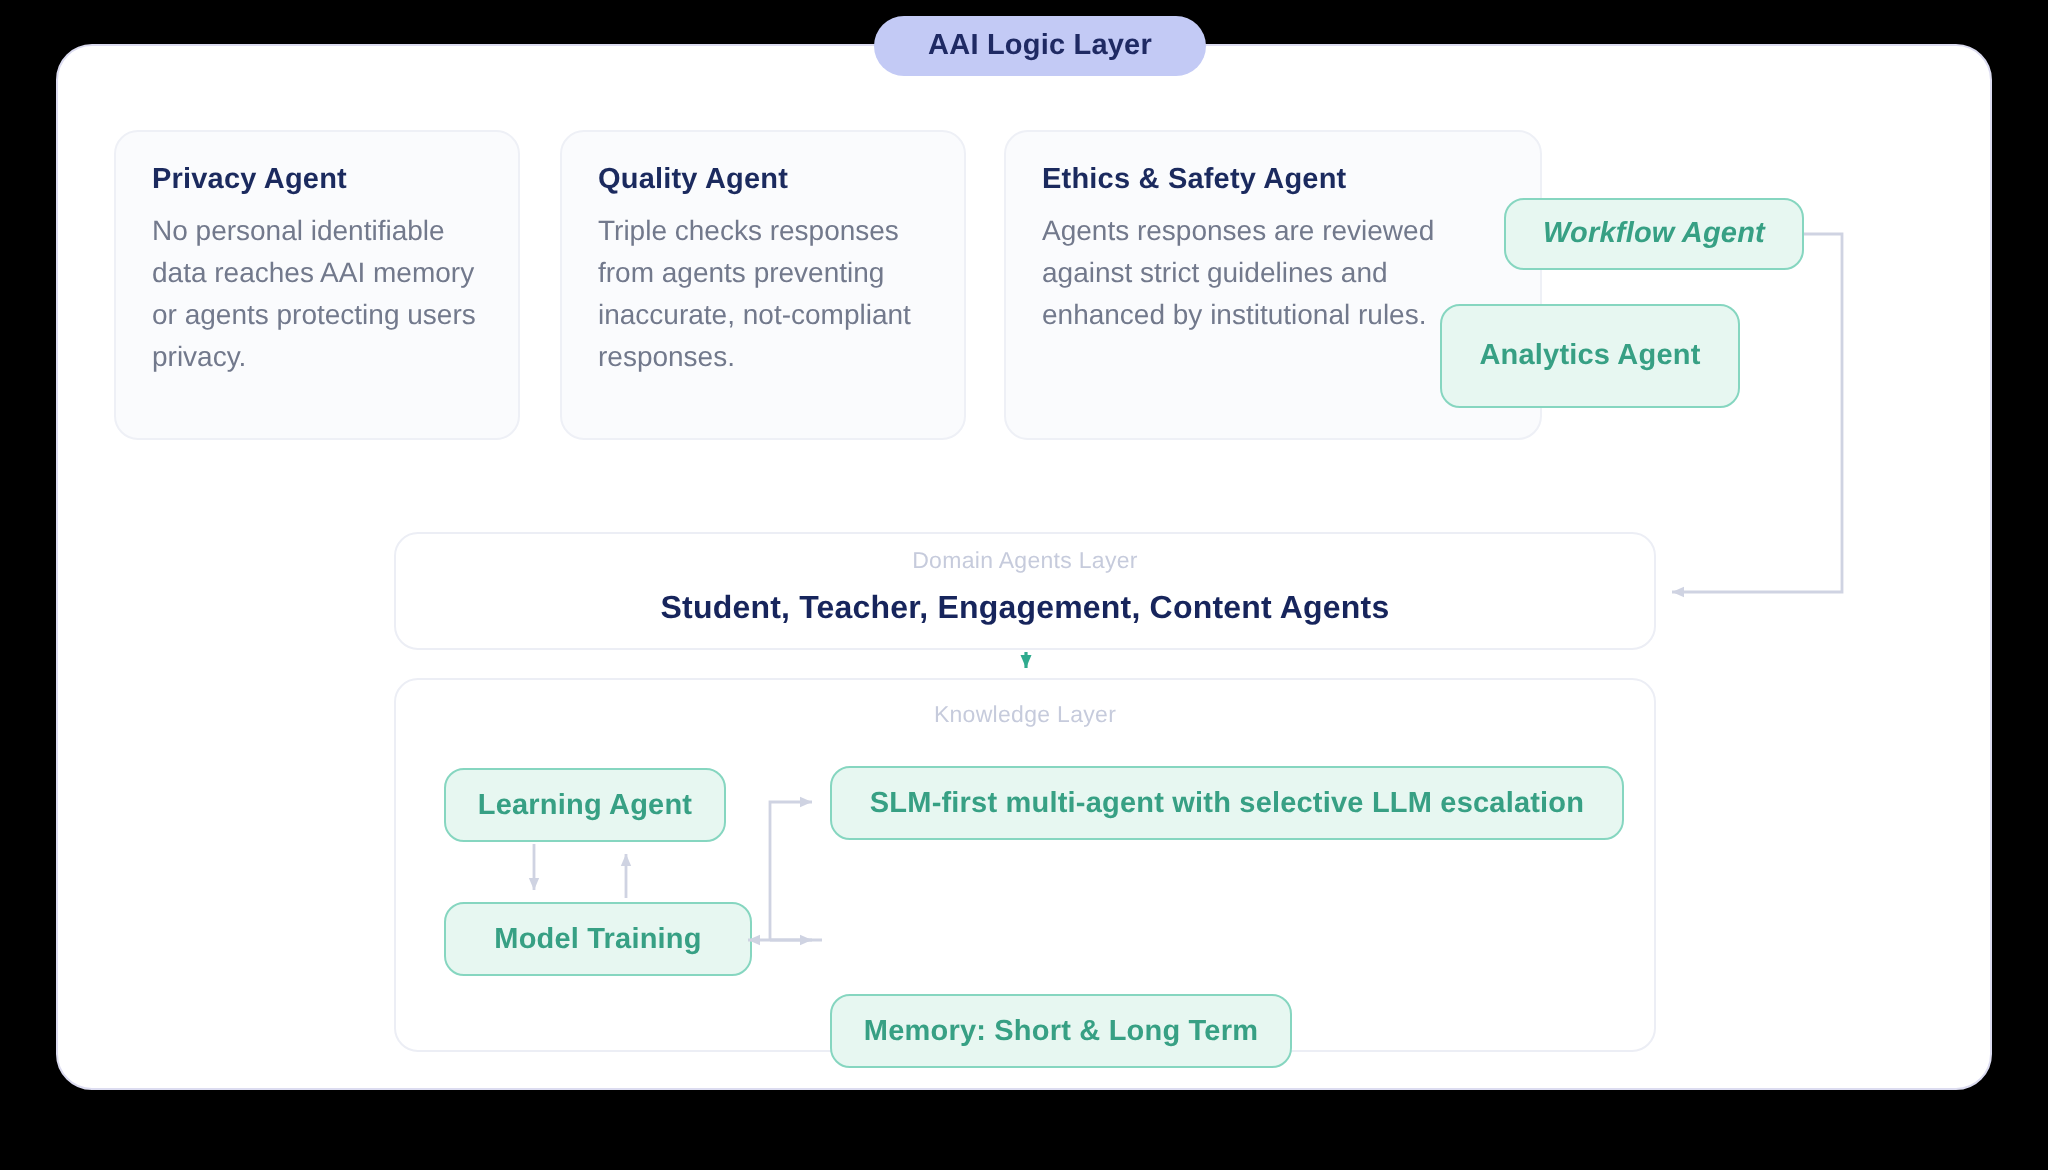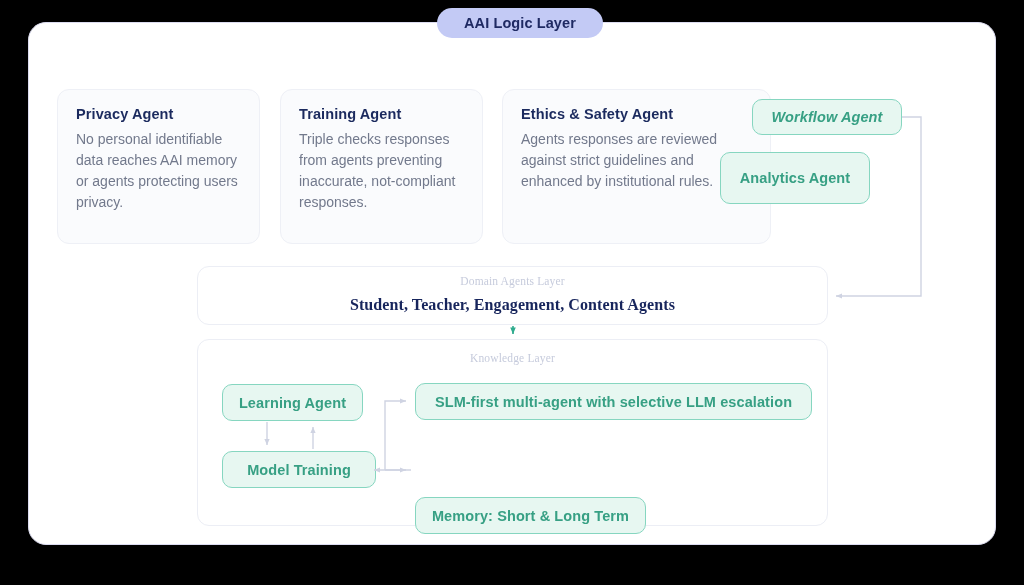--- a/index.html
+++ b/index.html
@@ -57,21 +57,20 @@
   }
 
   
   .card {
     position: absolute;
     background: #fafbfd;
     border: 1px solid #eef0f6;
     border-radius: 12px;
     box-sizing: border-box;
     padding: 16px 18px 14px 18px;
-    margin-top: 24px;
   }
   .card-title {
     color: #1b2a5e;
     font-size: 14.5px;
     font-weight: bold;
     margin-bottom: 7px;
     letter-spacing: .1px;
   }
   .card-body {
     color: #72798c;
@@ -106,21 +105,20 @@
   #node-slm       { left: 415px; top: 383px; width: 397px; height: 37px; }
   #node-memory    { left: 415px; top: 469px; width: 231px; height: 37px; margin-top: 28px; }
 
   
   .layer {
     position: absolute;
     background: #ffffff;
     border: 1px solid #eceef5;
     border-radius: 12px;
     box-sizing: border-box;
-    font-family: Liberation Serif, serif;
   }
   #layer-domain    { left: 197px; top: 266px; width: 631px; height: 59px; }
   #layer-knowledge { left: 197px; top: 339px; width: 631px; height: 187px; }
 
   .layer-caption {
     position: absolute;
     width: 100%;
     text-align: center;
     color: #c6cbdc;
     font-size: 11.5px;
@@ -159,21 +157,21 @@
   <div class="panel"></div>
 
   <div class="title-pill">AAI Logic Layer</div>
 
   <div class="card" id="card-privacy">
     <div class="card-title">Privacy Agent</div>
     <div class="card-body">No personal identifiable data reaches AAI memory or agents protecting users privacy.</div>
   </div>
 
   <div class="card" id="card-quality">
-    <div class="card-title">Training Agent</div>
+    <div class="card-title">Quality Agent</div>
     <div class="card-body">Triple checks responses from agents preventing inaccurate, not-compliant responses.</div>
   </div>
 
   <div class="card" id="card-ethics">
     <div class="card-title">Ethics &amp; Safety Agent</div>
     <div class="card-body">Agents responses are reviewed against strict guidelines and enhanced by institutional rules.</div>
   </div>
 
   <div class="tealbox" id="node-workflow">Workflow Agent</div>
 

